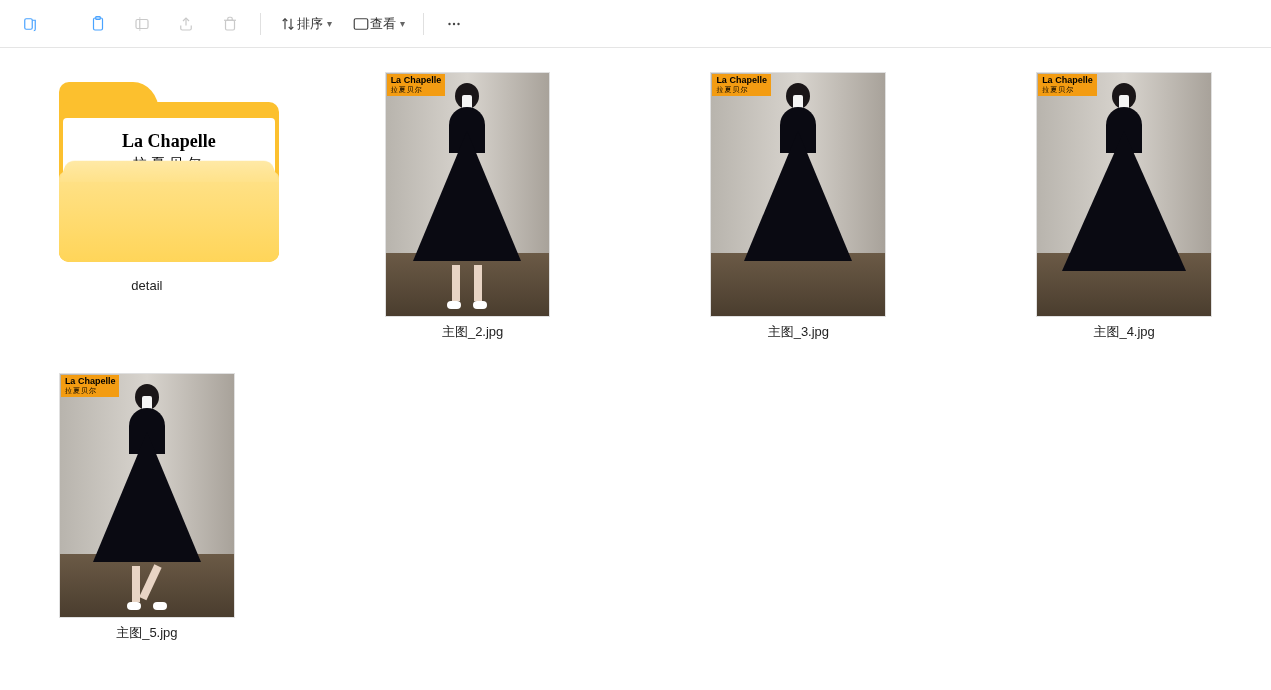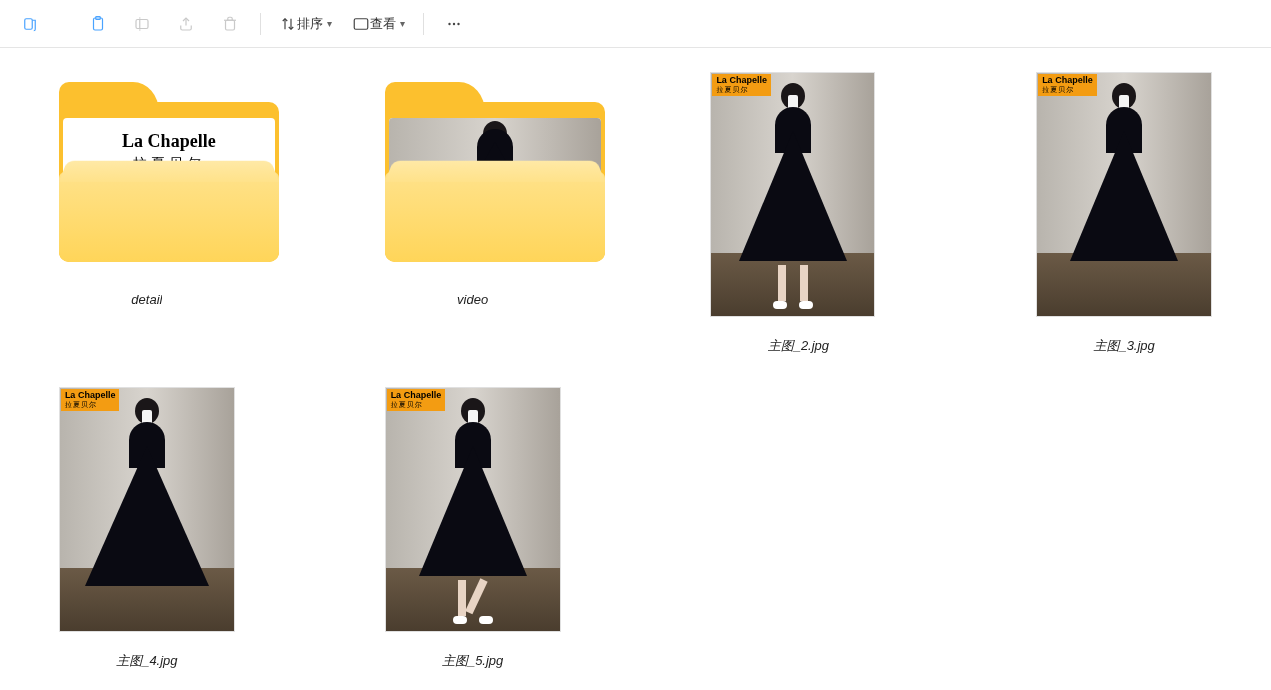--- a/index.html
+++ b/index.html
@@ -51,28 +51,27 @@
       grid-template-columns: repeat(4, 1fr);
       gap: 32px 80px;
     }
     .item {
       display: flex;
       flex-direction: column;
       align-items: center;
       cursor: pointer;
     }
     .item-label {
-      margin-top: 20px;
+      margin-top: 6px;
       text-align: center;
       color: #222;
       max-width: 220px;
       overflow: hidden;
       text-overflow: ellipsis;
       white-space: nowrap;
-      font-style: italic;
     }
     .thumb-box {
       width: 176px;
       height: 200px;
       display: flex;
       align-items: center;
       justify-content: flex-start;
     }
     
     .folder {
@@ -334,40 +333,20 @@
             <div class="small">La Chapelle在法语中是“小教堂”的意思</div>
           </div>
         </div>
         <div class="folder-front"></div>
       </div>
     </div>
     <div class="item-label">detail</div>
   </div>
 
 
-  <div class="item">
-    <div class="thumb-box">
-      <div class="folder">
-        <div class="folder-back">
-            <div class="folder-tab"></div>
-            <div class="folder-body-back"></div>
-          </div>
-        <div class="folder-preview">
-            <div class="preview-photo photo-scene">
-          <div class="floor"></div>
-              <div class="head"></div>
-              <div class="torso"></div>
-              <div class="dress" style="border-bottom-width:60px;border-left-width:34px;border-right-width:34px;top:30%"></div>
-        </div>
-          </div>
-        <div class="folder-front"></div>
-      </div>
-    </div>
-    <div class="item-label">video</div>
-  </div>
 
 
   <div class="item item-image-row">
     <div class="thumb-box">
       <div class="image-thumb" style="width:165px">
         <div class="photo-scene">
           <div class="floor"></div>
             <div class="head"></div>
             <div class="phone"></div>
             <div class="torso"></div>

